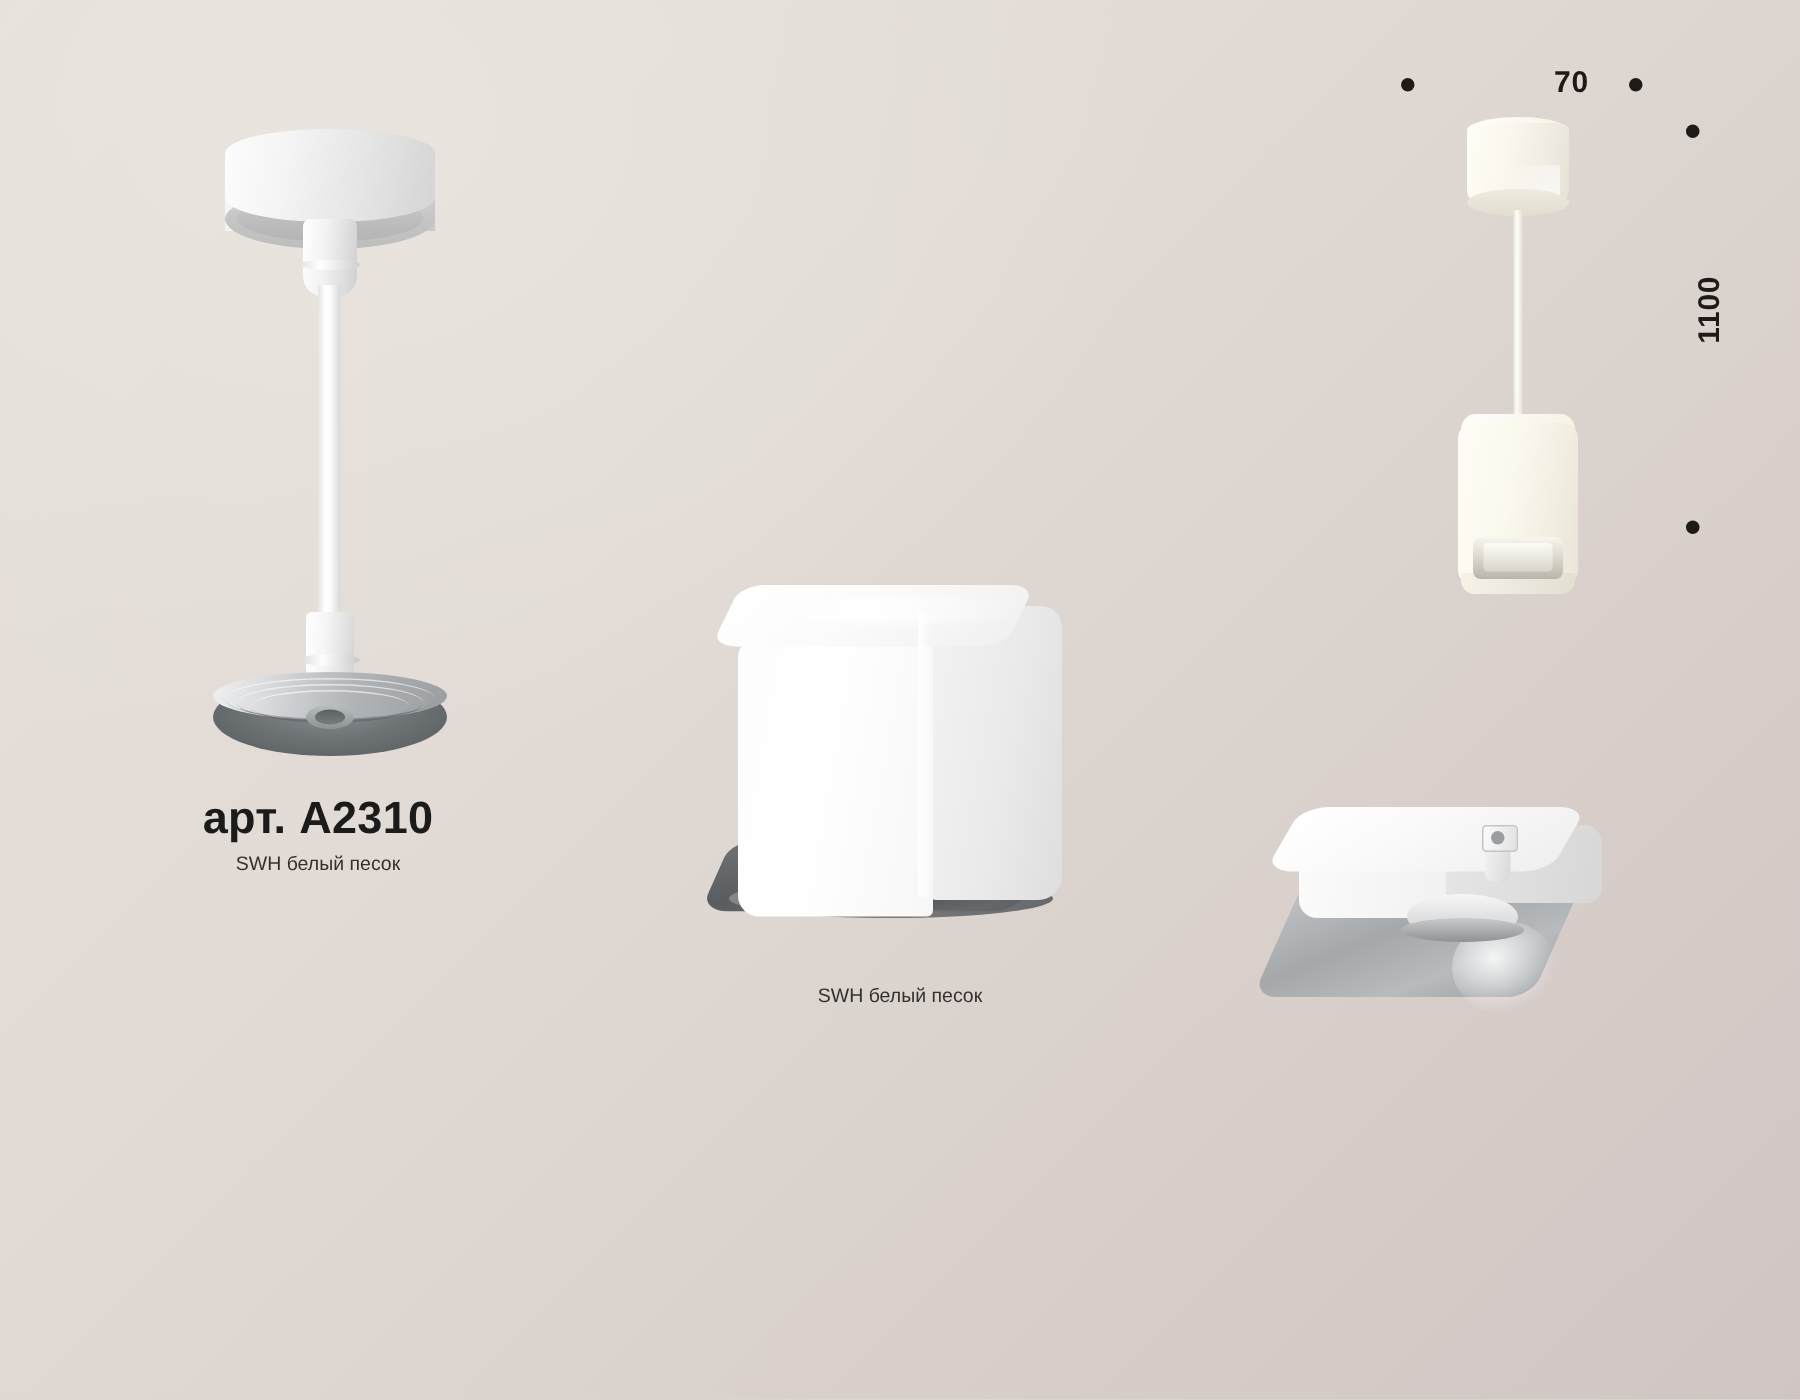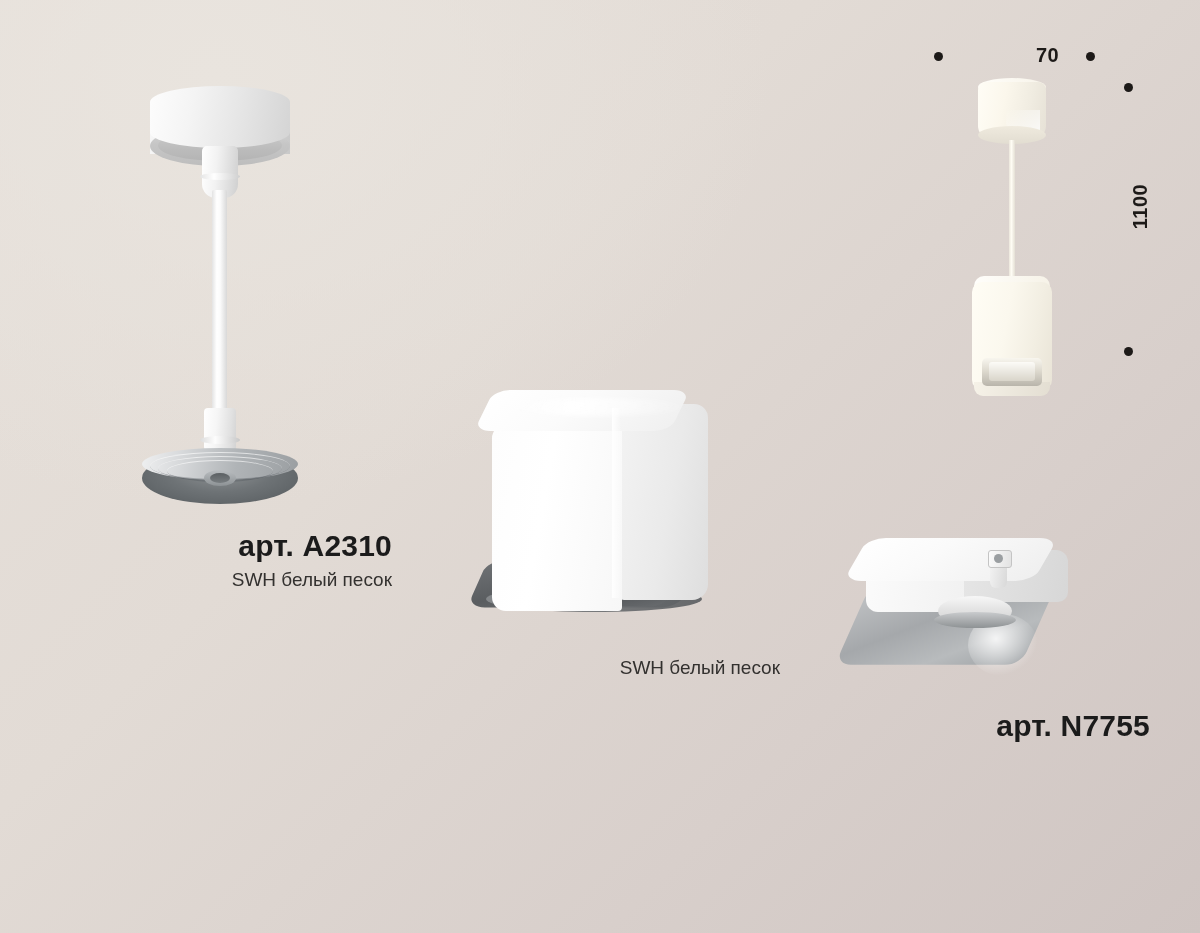--- a/index.html
+++ b/index.html
@@ -9,26 +9,26 @@
     background:#ddd6d0;
   }
   #stage{
     position:relative;width:1200px;height:933px;
     background:
       radial-gradient(ellipse 900px 700px at 18% 8%, #e9e4de 0%, rgba(233,228,222,0) 62%),
       linear-gradient(135deg,#e7e1db 0%, #e2dbd5 38%, #d8cfcb 72%, #cfc5c2 100%);
   }
 
   
-  .label{position:absolute;text-align:right;white-space:nowrap;}
+  .label{position:absolute;text-align:center;white-space:nowrap;}
   .label .code{
     font-size:30px;font-weight:bold;color:#1b1b1b;letter-spacing:.2px;line-height:1.05;
   }
   .label .fin{
-    font-size:19px;font-weight:400;color:#33312f;line-height:1.35;margin-top:5px;
+    font-size:13px;font-weight:400;color:#33312f;line-height:1.35;margin-top:5px;
   }
 
   
   .dim-dot{position:absolute;width:9px;height:9px;border-radius:50%;background:#1d1a18;}
   .dim-text{
     position:absolute;font-size:20px;font-weight:bold;color:#1d1a18;letter-spacing:.5px;
   }
   .dim-text.vert{transform-origin:50% 50%;transform:rotate(-90deg);}
 
   
@@ -293,21 +293,20 @@
     <div class="side-l"></div>
     <div class="body-top"></div>
     <div class="lamp"></div>
     <div class="lamp-ring"></div>
     <div class="clip-stem"></div>
     <div class="clip"></div>
     <div class="clip-dot"></div>
   </div>
 
   <div class="label" style="left:790px;top:710px;width:360px;">
-    <div class="code">арт. N7755</div>
   </div>
 
   <div id="p4">
     <div class="canopy-top"></div>
     <div class="canopy"></div>
     <div class="canopy-crease"></div>
     <div class="canopy-bot"></div>
     <div class="cord"></div>
     <div class="cube-top"></div>
     <div class="cube"></div>

